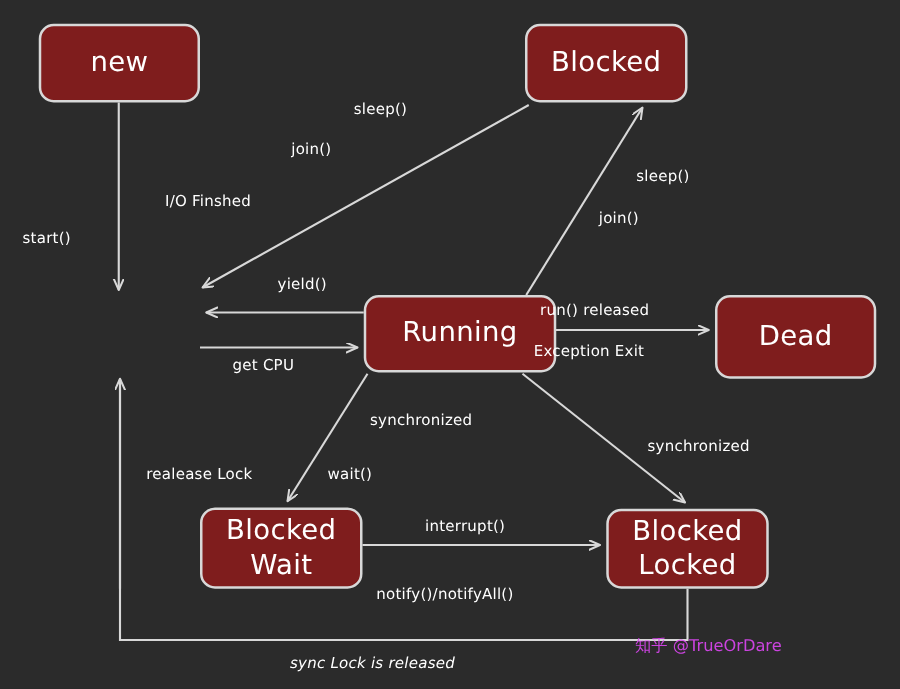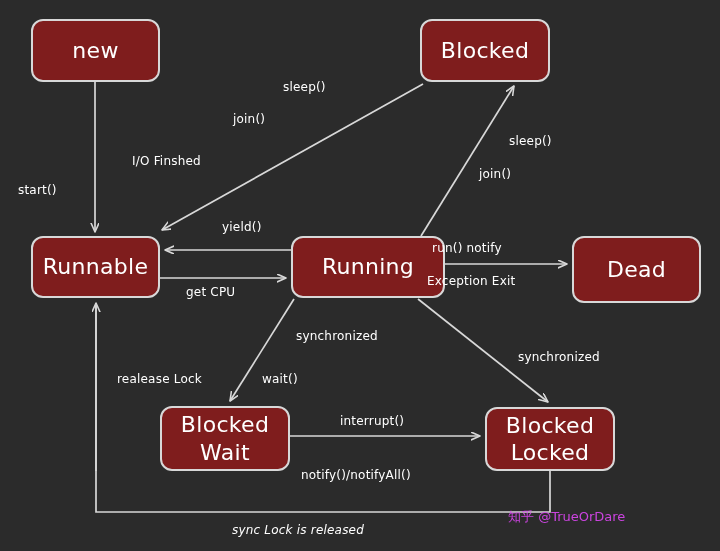--- a/index.html
+++ b/index.html
@@ -95,23 +95,20 @@
   </svg>
 
   <div class="node" style="left:31px;top:19px;width:129px;height:63px;">
     <span class="ln">new</span>
   </div>
 
   <div class="node" style="left:420px;top:19px;width:130px;height:63px;">
     <span class="ln">Blocked</span>
   </div>
 
-  <div class="node" style="left:31px;top:236px;width:129px;height:62px;">
-    <span class="ln">Runnable</span>
-  </div>
 
   <div class="node" style="left:291px;top:236px;width:154px;height:62px;">
     <span class="ln">Running</span>
   </div>
 
   <div class="node" style="left:572px;top:236px;width:129px;height:67px;">
     <span class="ln">Dead</span>
   </div>
 
   <div class="node" style="left:160px;top:406px;width:130px;height:65px;">
@@ -125,21 +122,21 @@
   </div>
 
   <div class="edge-label" style="left:18px;top:143px;margin-top:40px;">start()</div>
   <div class="edge-label" style="left:132px;top:154px;">I/O Finshed</div>
   <div class="edge-label" style="left:233px;top:112px;">join()</div>
   <div class="edge-label" style="left:283px;top:80px;">sleep()</div>
   <div class="edge-label" style="left:509px;top:134px;">sleep()</div>
   <div class="edge-label" style="left:479px;top:167px;">join()</div>
   <div class="edge-label" style="left:202px;top:220px;margin-left:20px;">yield()</div>
   <div class="edge-label" style="left:186px;top:285px;">get CPU</div>
-  <div class="edge-label" style="left:432px;top:241px;">run() notify</div>
+  <div class="edge-label" style="left:432px;top:241px;">run() released</div>
   <div class="edge-label" style="left:427px;top:274px;">Exception Exit</div>
   <div class="edge-label" style="left:296px;top:329px;">synchronized</div>
   <div class="edge-label" style="left:518px;top:350px;">synchronized</div>
   <div class="edge-label" style="left:262px;top:372px;">wait()</div>
   <div class="edge-label" style="left:117px;top:372px;">realease Lock</div>
   <div class="edge-label" style="left:340px;top:414px;">interrupt()</div>
   <div class="edge-label" style="left:301px;top:468px;">notify()/notifyAll()</div>
   <div class="edge-label" style="left:232px;top:523px;font-style:italic;">sync Lock is released</div>
 
   <div class="watermark" style="left:508px;top:508px;">知乎 @TrueOrDare</div>

